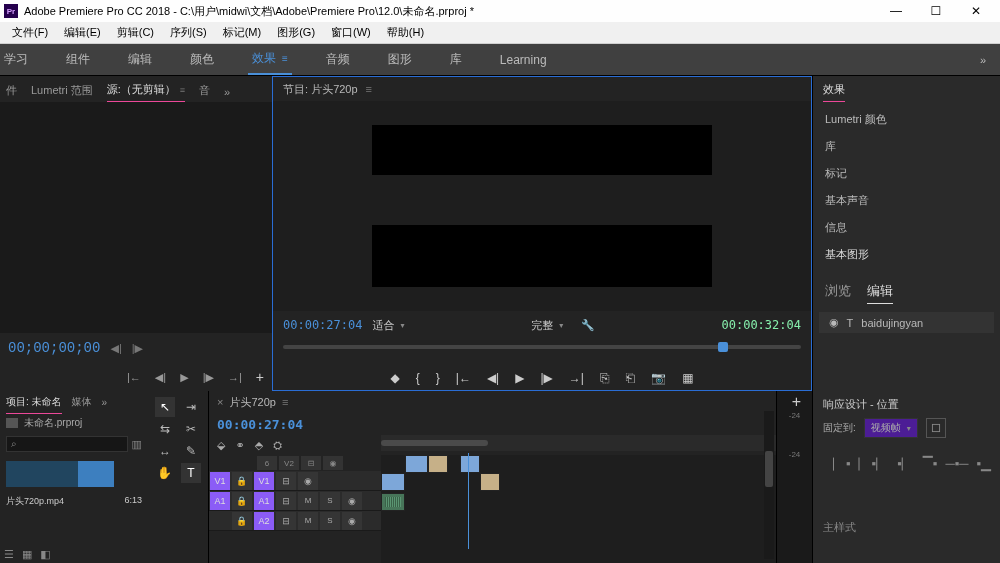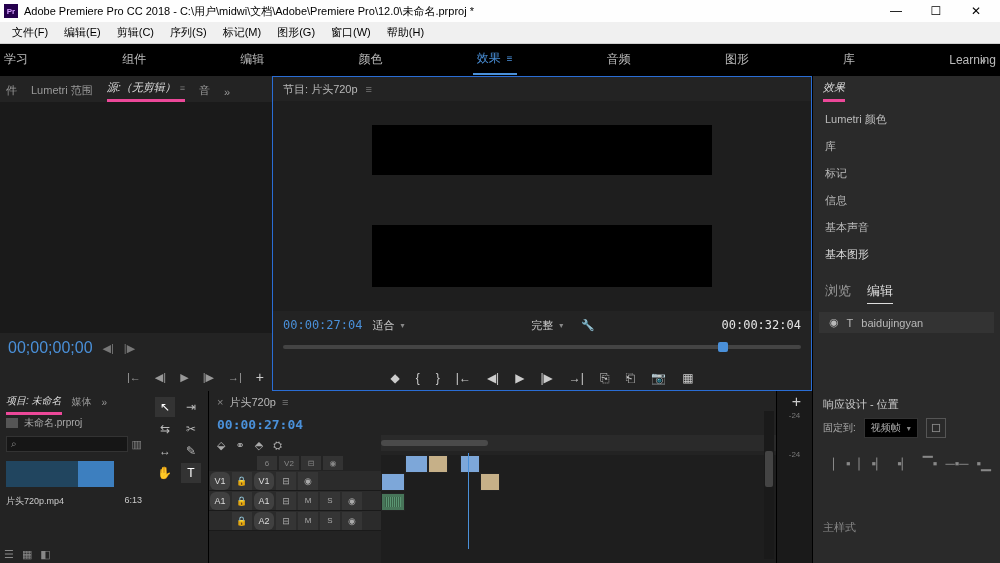--- a/index.html
+++ b/index.html
@@ -10,52 +10,52 @@
 .titlebar .app-icon { width: 14px; height: 14px; background: #25004d; margin-right: 6px; display: flex; align-items: center; justify-content: center; color: #d59cff; font-size: 8px; font-weight: bold; }
 .titlebar .title-text { flex: 1; }
 .winbtns { display: flex; }
 .winbtn { width: 40px; height: 22px; display: flex; align-items: center; justify-content: center; font-size: 12px; }
 
 
 .menubar { height: 22px; background: #f0f0f0; display: flex; align-items: center; padding: 0 4px; color: #000; font-size: 11px; border-bottom: 1px solid #d0d0d0; }
 .menuitem { padding: 2px 8px; }
 
 
-.workspacebar { height: 32px; background: #000000; display: flex; align-items: center; justify-content: space-between; border-bottom: 1px solid #000; gap: 30px; position: relative; }
+.workspacebar { height: 32px; background: #404040; display: flex; align-items: center; justify-content: flex-start; border-bottom: 1px solid #000; gap: 30px; position: relative; }
 .ws-item { color: #bbb; font-size: 12px; padding: 6px 4px; }
 .ws-item.active { color: #4a90d9; border-bottom: 2px solid #4a90d9; }
 .ws-lines { color: #4a90d9; margin-left: 6px; font-size: 10px; }
 .ws-more { position: absolute; right: 14px; color: #bbb; }
 
 
 .main { display: flex; height: 315px; }
 .left-col { width: 272px; display: flex; flex-direction: column; }
 .center-col { flex: 1; border: 1px solid #2a6dd4; }
 .right-col { width: 188px; background: #2a2a2a; border-left: 1px solid #000; }
 
 
 .panel-tabs { height: 26px; display: flex; align-items: flex-end; padding: 0 6px; gap: 14px; font-size: 11px; }
 .panel-tab { color: #999; padding: 4px 0; }
-.panel-tab.active { color: #ddd; border-bottom: 3px solid #ec4899; font-style: italic; }
+.panel-tab.active { color: #ddd; border-bottom: 1px solid #ec4899; }
 .panel-tab .tab-lines { color: #777; margin-left: 4px; font-size: 9px; }
 
 
 .source-area { flex: 1; background: #1a1a1a; }
 .source-ctrl { height: 30px; display: flex; align-items: center; padding: 0 8px; gap: 10px; }
-.tc-left { color: #4a90d9; font-size: 16px; font-family: Liberation Sans, sans-serif; }
+.tc-left { color: #4a90d9; font-size: 14px; font-family: Liberation Mono, monospace; }
 .src-transport { height: 28px; display: flex; align-items: center; justify-content: flex-end; padding: 0 8px; gap: 14px; color: #999; }
 .src-transport .plus { color: #ccc; font-size: 14px; }
 
 
 .program-header { height: 24px; display: flex; align-items: center; padding: 0 10px; font-size: 11px; }
 .monitor-area { height: 210px; background: #1e1e1e; position: relative; display: flex; flex-direction: column; align-items: center; justify-content: center; gap: 50px; padding: 4px; }
 .black-strip { width: 340px; height: 50px; background: #000; }
 .monitor-ctrl { height: 28px; display: flex; align-items: center; padding: 0 10px; gap: 10px; }
 .tc-blue { color: #4a90d9; font-family: monospace; font-size: 12px; }
-.tc-right { color: #e5e5e5; font-family: monospace; font-size: 12px; margin-left: auto; }
+.tc-right { color: #86efac; font-family: monospace; font-size: 12px; margin-left: auto; }
 .fit-dd { display: flex; align-items: center; gap: 6px; color: #ccc; position: relative; }
 .dd-arrow { font-size: 8px; color: #888; }
 .wrench { color: #aaa; margin-left: 8px; }
 .scrubber { height: 18px; padding: 0 10px; position: relative; }
 .scrubber-track { height: 4px; background: #444; border-radius: 2px; margin-top: 6px; position: relative; }
 .scrubber-head { position: absolute; top: -3px; width: 10px; height: 10px; background: #4a90d9; border-radius: 2px; left: 84%; }
 .transport-bar { height: 30px; display: flex; align-items: center; justify-content: center; gap: 16px; color: #ccc; font-size: 12px; }
 .tb-plus { position: absolute; right: 10px; color: #ccc; font-size: 16px; }
 .transport-bar-wrap { position: relative; }
 
@@ -102,39 +102,39 @@
 .tl-ruler-tick { position: absolute; top: 2px; }
 .playhead { position: absolute; top: 0; width: 1px; background: #4a90d9; height: 130px; }
 .playhead-top { position: absolute; top: 0; width: 9px; height: 9px; background: #4a90d9; transform: translateX(-4px); }
 
 .tl-toolbar { height: 20px; width: 172px; display: flex; align-items: center; gap: 10px; padding-left: 8px; color: #aaa; font-size: 11px; }
 .tl-track-headers { width: 172px; }
 .tl-tracks { flex: 1; position: relative; background: #1e1e1e; }
 
 .trk-row { height: 20px; display: flex; align-items: center; background: #2b2b2b; border-bottom: 1px solid #1a1a1a; font-size: 9px; }
 .trk-cell { width: 20px; height: 18px; margin: 0 1px; background: #353535; display: flex; align-items: center; justify-content: center; color: #aaa; font-size: 9px; }
-.trk-cell.blue { background: #404040; color: #ddd; border-radius: 6px; }
+.trk-cell.blue { background: #8b5cf6; color: #ddd; }
 .trk-cell.s { font-size: 8px; }
 
 .clip { position: absolute; height: 18px; border: 1px solid #222; }
 .clip.v { background: #7da7d9; }
 .clip.v2 { background: #c6b088; }
 .clip.a { background: #477559; }
 .clip.a::after { content: ""; position: absolute; inset: 3px; background: repeating-linear-gradient(90deg, #3a6148 0 1px, #5a9572 1px 2px); }
 .mini-row { height: 16px; display: flex; align-items: center; padding-left: 48px; gap: 2px; }
 .mini-cell { width: 20px; height: 14px; background: #333; display: flex; align-items: center; justify-content: center; font-size: 8px; color: #888; }
 
 .tl-scroll { position: absolute; right: 2px; top: 20px; bottom: 4px; width: 10px; background: #1a1a1a; }
 .tl-scroll-thumb { position: absolute; left: 1px; right: 1px; top: 40px; height: 36px; background: #444; border-radius: 2px; }
 
 
 .rb-sec { padding: 6px 10px; }
 .rb-title { font-size: 11px; color: #ccc; margin-bottom: 6px; }
 .rb-row { display: flex; align-items: center; gap: 8px; font-size: 10px; color: #aaa; }
-.rb-dd { background: #000000; border: 1px solid #333; padding: 2px 6px; display: flex; align-items: center; gap: 6px; }
+.rb-dd { background: #4c1d95; border: 1px solid #333; padding: 2px 6px; display: flex; align-items: center; gap: 6px; }
 .rb-sq { width: 20px; height: 20px; border: 1px solid #555; }
 .rb-icons { display: flex; gap: 8px; padding: 6px 10px; color: #888; font-size: 13px; }
 .meter-ticks { display: flex; flex-direction: column; align-items: center; gap: 30px; padding-top: 20px; font-size: 8px; color: #777; }
 
 svg { fill: currentColor; }
 </style>
 </head>
 <body>
 
 <div class="titlebar">
@@ -245,22 +245,22 @@
   </div>
 
   <div class="right-col">
     <div class="panel-tabs">
         <span class="panel-tab active">效果</span>
       </div>
     <div class="rp-list">
       <div class="rp-item">Lumetri 颜色</div>
       <div class="rp-item">库</div>
       <div class="rp-item">标记</div>
+      <div class="rp-item">基本声音</div>
       <div class="rp-item">信息</div>
-      <div class="rp-item">基本声音</div>
       <div class="rp-item bold">基本图形</div>
     </div>
     <div class="rp-subtabs">
       <span class="rp-subtab">浏览</span>
       <span class="rp-subtab active">编辑</span>
     </div>
     <div class="rp-layer-row">
       <span class="rp-eye">◉</span>
       <span>T</span>
       <span>baidujingyan</span>

